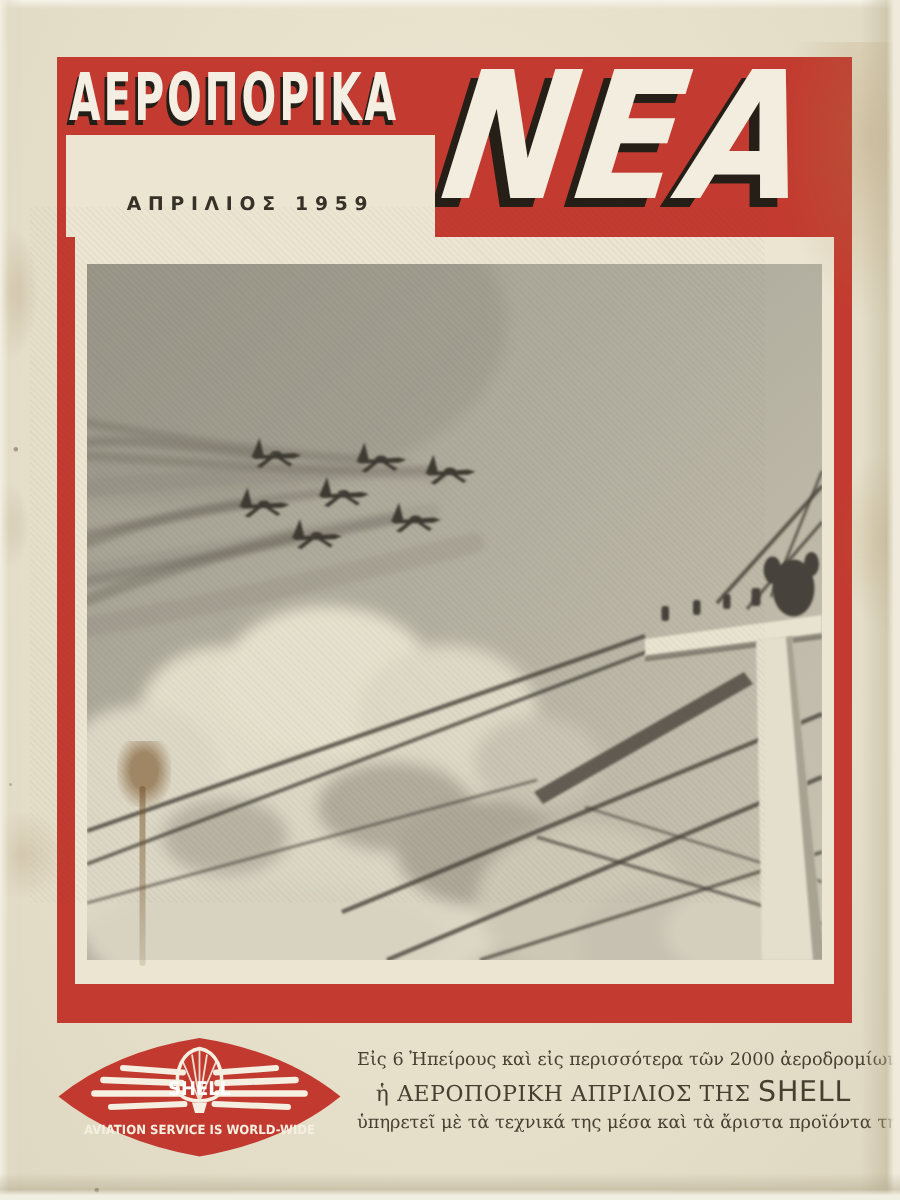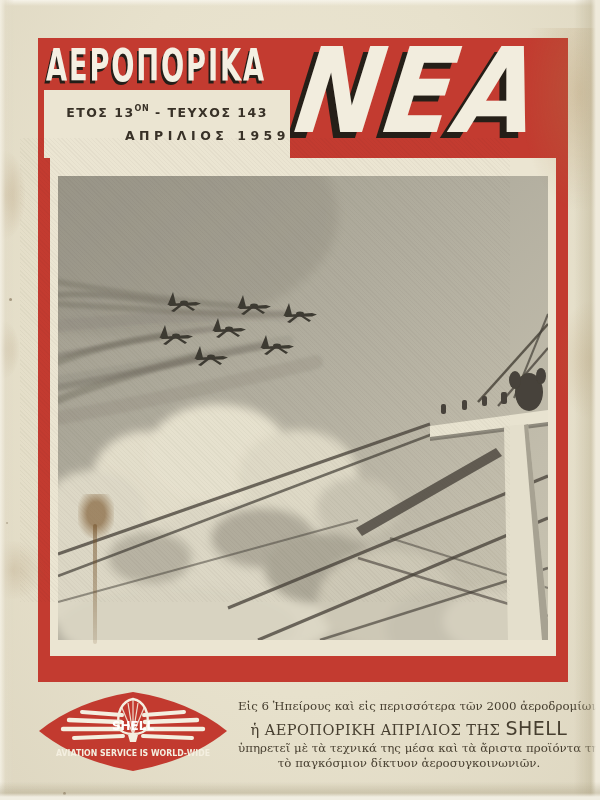--- a/index.html
+++ b/index.html
@@ -25,21 +25,21 @@
   .photo-mat{position:absolute;left:12px;top:120px;width:506px;height:498px;background:#ebe5d2;}
   .masthead-title{position:absolute;left:8px;top:2px;font-size:44px;font-weight:bold;color:#f4efe2;
     letter-spacing:3px;transform:scaleX(.62);transform-origin:left top;white-space:nowrap;
     text-shadow:-3px 3px 0 #241e18;}
   .nameplate{position:absolute;left:268px;top:-6px;font-size:118px;line-height:1;font-weight:bold;font-style:oblique;
     color:#f2edde;transform:scaleX(.88) skewX(-9deg);transform-origin:left top;letter-spacing:2px;
     text-shadow:-7px 6px 0 #251f18;white-space:nowrap;}
   .issue-line{position:absolute;width:100%;text-align:center;color:#383127;font-weight:bold;white-space:nowrap;}
   .issue-line1{top:14px;font-size:12.5px;letter-spacing:1.5px;}
   .issue-line1 sup{font-size:8px;vertical-align:6px;letter-spacing:.5px;}
-  .issue-line2{top:38px;font-size:12.5px;letter-spacing:4.5px;text-align:right;}
+  .issue-line2{top:38px;font-size:12.5px;letter-spacing:4.5px;}
   
   .photo{position:absolute;left:20px;top:138px;width:490px;height:464px;background:#b2ae9f;overflow:hidden;}
   .photo svg{display:block;}
   .photo-halftone{position:absolute;left:20px;top:138px;width:490px;height:464px;pointer-events:none;
     background:repeating-linear-gradient(45deg,rgba(60,50,35,.035) 0 1px,rgba(0,0,0,0) 1px 3px);}
   
   .stain-drip{left:76px;top:494px;width:40px;height:152px;}
   .stain-drip .blob{position:absolute;left:2px;top:0;width:36px;height:44px;
     background:radial-gradient(ellipse at 50% 45%,rgba(122,86,44,.62) 0 35%,rgba(122,86,44,.25) 60%,rgba(122,86,44,0) 78%);}
   .stain-drip .run{position:absolute;left:17px;top:30px;width:4px;height:120px;
@@ -58,21 +58,20 @@
 
 <div class="page">
 
   <div class="frame">
 
     <div class="masthead-title">ΑΕΡΟΠΟΡΙΚΑ</div>
 
     <div class="nameplate">ΝΕΑ</div>
 
     <div class="issue-box">
-      <div class="issue-line issue-line1"><span>ΕΤΟΣ 13</span><sup>ΟΝ</sup><span> - ΤΕΥΧΟΣ 143</span></div>
       <div class="issue-line issue-line2">ΑΠΡΙΛΙΟΣ 1959</div>
     </div>
 
     <div class="photo-mat"></div>
 
     <div class="photo">
       <svg width="490" height="464" viewBox="0 0 490 464">
         <defs>
           <linearGradient id="skyG" x1="0" y1="0" x2="1" y2="1">
             <stop offset="0" stop-color="#9f9b8d"></stop>
@@ -201,21 +200,20 @@
       <path d="M92,49 L102,49 L100,56 L94,56 Z" fill="#f4efe0"></path>
     </g>
     <text x="97" y="44" text-anchor="middle" font-family="DejaVu Sans, sans-serif" font-size="12.5" font-weight="bold" fill="#ffffff" textLength="42" lengthAdjust="spacingAndGlyphs">SHELL</text>
     <text x="97" y="70" text-anchor="middle" font-family="DejaVu Sans, sans-serif" font-size="8.4" font-weight="bold" fill="#f4efe0" textLength="154" lengthAdjust="spacingAndGlyphs">AVIATION SERVICE IS WORLD-WIDE</text>
   </svg>
 
   <div class="caption">
     <div class="cap-s">Εἰς 6 Ἠπείρους καὶ εἰς περισσότερα τῶν 2000 ἀεροδρομίων</div>
     <div class="cap-big"><span>ἡ ΑΕΡΟΠΟΡΙΚΗ ΑΠΡΙΛΙΟΣ ΤΗΣ </span><span class="latin-brand">SHELL</span></div>
     <div class="cap-s">ὑπηρετεῖ μὲ τὰ τεχνικά της μέσα καὶ τὰ ἄριστα προϊόντα της</div>
-    <div class="cap-s">τὸ παγκόσμιον δίκτυον ἀεροσυγκοινωνιῶν.</div>
   </div>
 
   <div class="stain stain-tr"></div>
   <div class="stain stain-tr2"></div>
   <div class="stain stain-l1"></div>
   <div class="stain stain-l2"></div>
   <div class="stain stain-bl"></div>
   <div class="stain stain-drip">
     <div class="blob"></div>
     <div class="run"></div>

